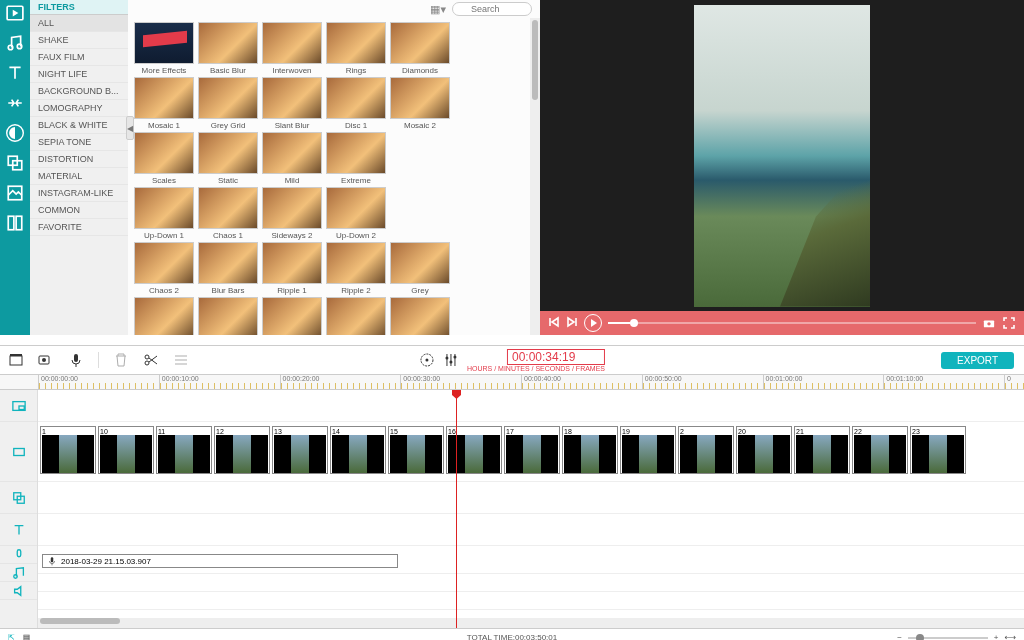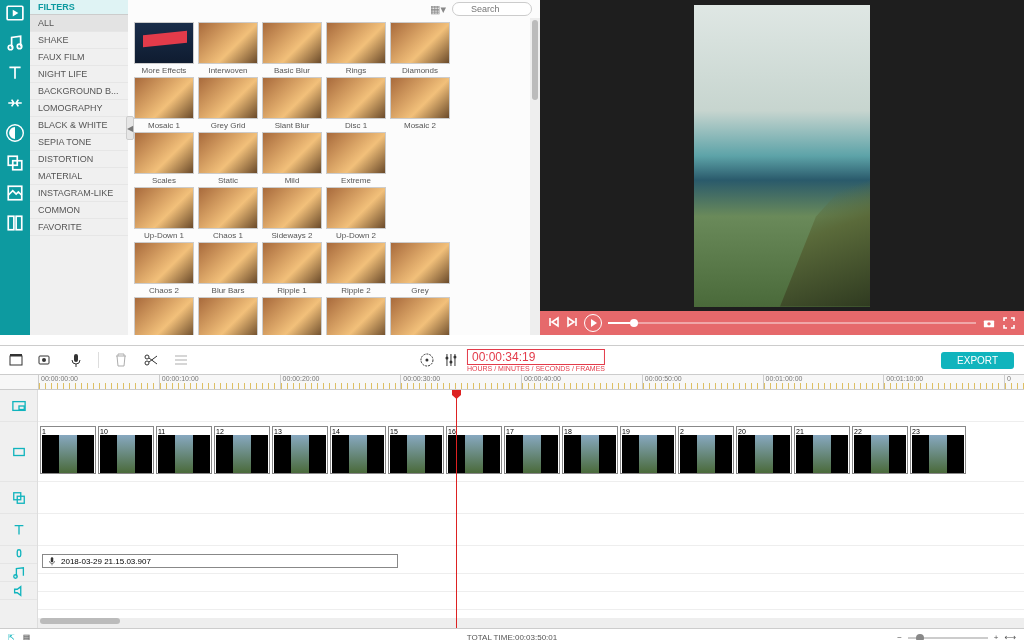--- a/index.html
+++ b/index.html
@@ -46,21 +46,21 @@
 .pbar .track { flex:1; height:2px; background:#f0a7a8; position:relative; }
 .pbar .track::before{ content:''; position:absolute; left:0; width:6%; height:2px; background:#fff; }
 .pbar .track::after{ content:''; position:absolute; left:6%; top:-3px; width:8px; height:8px; background:#fff; border-radius:50%; }
 .pbar .cam, .pbar .fs { width:14px; height:14px; display:flex; align-items:center; justify-content:center; }
 
 .bottom { flex:1; display:flex; flex-direction:column; background:#fff; border-top:1px solid #ccc; }
 .tbar { height:28px; display:flex; align-items:center; padding:0 8px; gap:14px; position:relative; }
 .tbar .tool { width:16px; height:16px; cursor:pointer; }
 .tbar .sep { width:1px; height:16px; background:#ddd; }
 .centre { position:absolute; left:50%; transform:translateX(-50%); display:flex; align-items:center; gap:8px; }
-.tc { color:#e33b4a; font-size:12px; border:1px solid #e33b4a; padding:0 4px; }
+.tc { color:#e33b4a; font-size:12px; border:1px solid #e33b4a; padding:0 4px;margin-left:40px; }
 .tc-sub { font-size:7px; color:#e33b4a; }
 .export { position:absolute; right:10px; background:#10b4bd; color:#fff; font-size:10px; padding:3px 16px; border-radius:3px; cursor:pointer; }
 
 .ruler { height:16px; border-top:1px solid #ccc; border-bottom:1px solid #ccc; display:flex; font-size:7px; color:#777; padding-left:38px; position:relative; background:#f7f7f7; }
 .ruler .tick { flex:1; border-left:1px solid #ccc; padding-left:2px; position:relative; }
 .ruler .tick::after{ content:''; position:absolute; top:8px; left:0; right:0; height:6px; background:repeating-linear-gradient(90deg,#c90 0,#c90 1px,transparent 1px,transparent 6px); opacity:.6; }
 .playhead { position:absolute; top:0; left:456px; width:1px; height:250px; background:#d22; z-index:4; }
 .playhead::before{ content:''; position:absolute; top:-1px; left:-4px; width:9px; height:10px; background:#d22; clip-path:polygon(0 0,100% 0,100% 60%,50% 100%,0 60%); }
 
 .tracks { flex:1; display:flex; overflow:hidden; position:relative; }
@@ -167,25 +167,25 @@
       </div>
       <div style="display:flex; flex:1; overflow:hidden;">
         <div class="grid" id="fx-grid">
             <div class="grow">
               <div class="gcell store">
                 <div class="thumb"></div>
                 <div class="lbl">More Effects</div>
               </div>
               <div class="gcell">
                 <div class="thumb"></div>
+                <div class="lbl">Basic Blur</div>
+              </div>
+              <div class="gcell">
+                <div class="thumb"></div>
                 <div class="lbl">Interwoven</div>
-              </div>
-              <div class="gcell">
-                <div class="thumb"></div>
-                <div class="lbl">Basic Blur</div>
               </div>
               <div class="gcell">
                 <div class="thumb"></div>
                 <div class="lbl">Rings</div>
               </div>
               <div class="gcell">
                 <div class="thumb"></div>
                 <div class="lbl">Diamonds</div>
               </div>
             </div>

